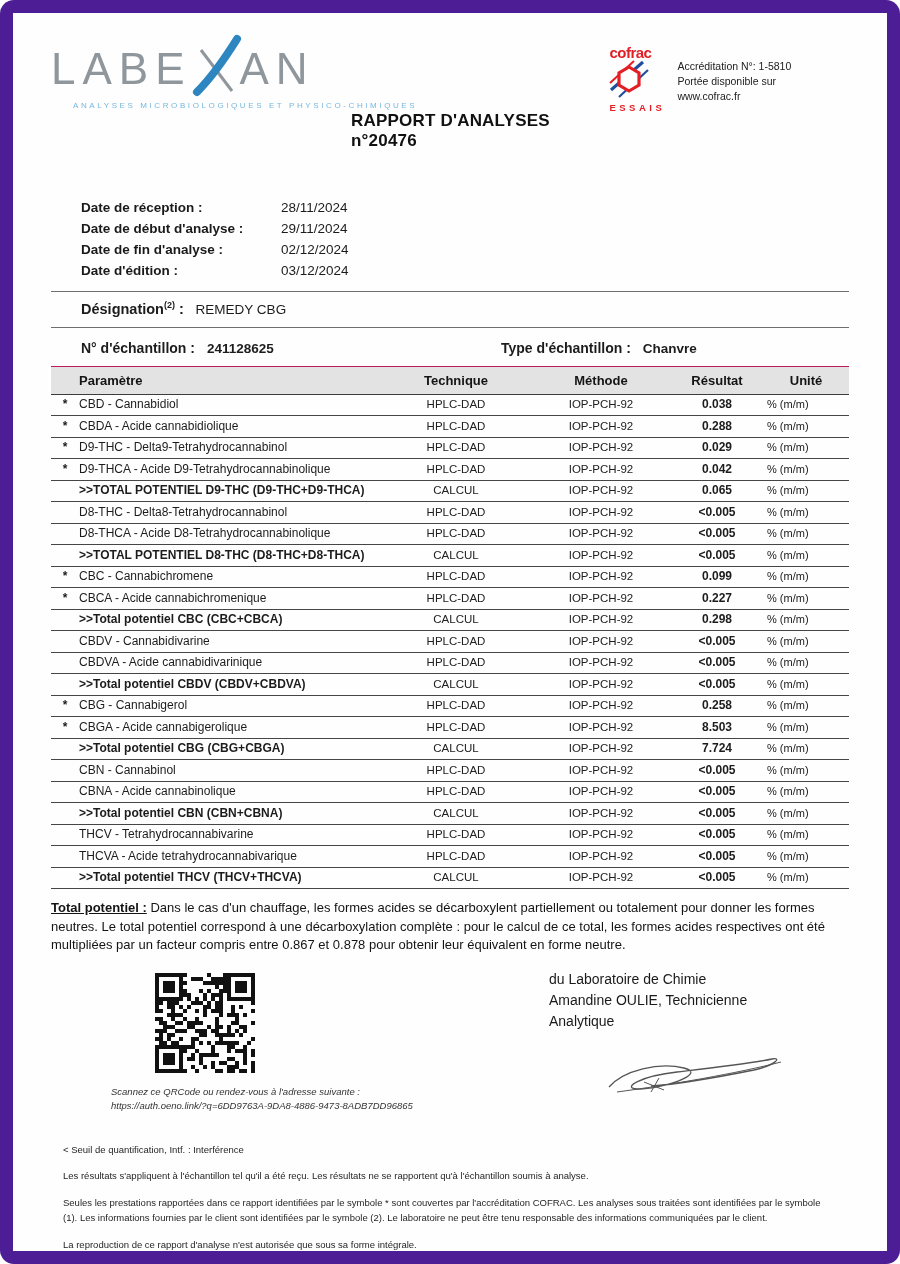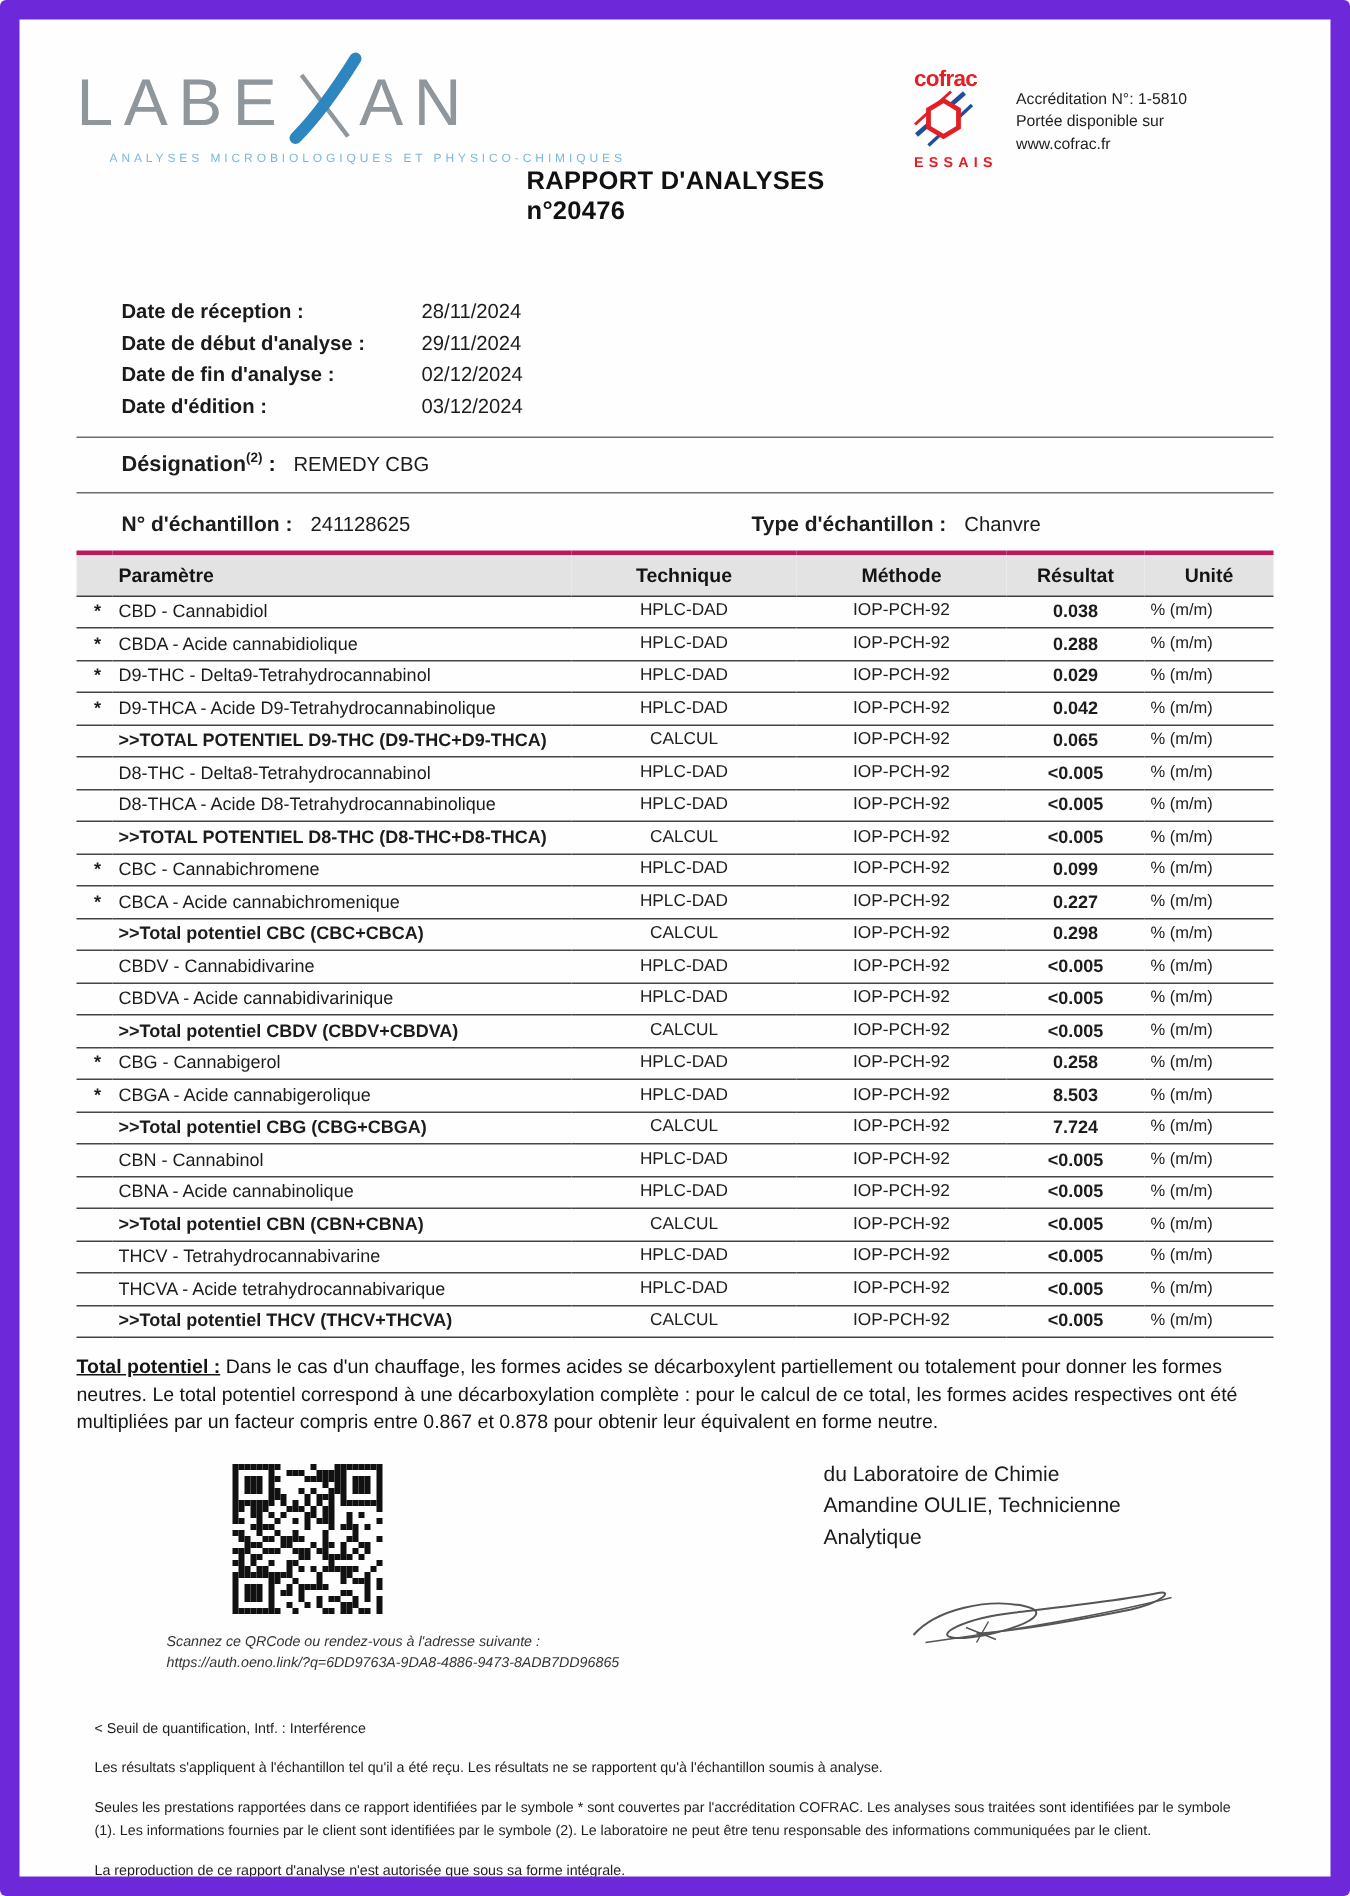--- a/index.html
+++ b/index.html
@@ -1,18 +1,18 @@
 <!DOCTYPE html>
 <html><head>
 <meta charset="utf-8">
 <style>
   html,body{margin:0;padding:0;background:#ffffff;}
   *{box-sizing:border-box;}
   body{font-family:"Liberation Sans", sans-serif;color:#1c1c1c;}
-  .frame{width:900px;height:1264px;background:#6d28d9;border-radius:4px;padding:13px;}
+  .frame{width:900px;height:1264px;background:#4c1d95;border-radius:14px;padding:13px;}
   .page{background:#fefefe;width:100%;height:100%;padding:24px 38px 14px 38px;overflow:hidden;position:relative;}
 
   
   .hdr{display:flex;align-items:flex-start;justify-content:space-between;height:118px;}
   .logo-block{width:300px;padding-top:10px;}
   .logo-line{display:flex;align-items:flex-end;color:#8f979c;font-size:44px;font-weight:300;letter-spacing:7px;line-height:1;}
   .logo-x{position:relative;width:44px;height:46px;margin:0 2px -2px 2px;overflow:visible;}
   .logo-x svg{overflow:visible;}
   .logo-tagline{color:#79b8dd;font-size:8px;letter-spacing:2.6px;margin-top:10px;margin-left:22px;white-space:nowrap;}
   .report-title{font-size:17px;font-weight:700;color:#111;margin-top:74px;letter-spacing:.2px;}
@@ -30,32 +30,32 @@
 
   .rule{border:none;border-top:1.5px solid #6e6e6e;margin:10px 0 0 0;}
 
   .designation-row{margin:8px 0 6px 30px;font-size:13.5px;}
   .designation-label{font-weight:700;font-size:14.5px;}
   .designation-sup{font-size:9px;font-weight:700;vertical-align:super;}
   .designation-value{margin-left:8px;font-weight:500;}
 
   .sample-row{display:flex;margin:12px 0 10px 30px;font-size:13.5px;}
   .sample-label{font-weight:700;font-size:14px;}
-  .sample-value{margin-left:12px;font-weight:400;}
+  .sample-value{margin-left:12px;font-weight:700;}
   .sample-left{width:420px;display:flex;align-items:baseline;}
   .sample-right{display:flex;align-items:baseline;}
 
   
   table.results{width:100%;border-collapse:collapse;font-size:12px;table-layout:fixed;}
   table.results col.g-star{width:24px;}
   table.results col.g-tech{width:150px;}
   table.results col.g-meth{width:140px;}
   table.results col.g-res{width:92px;}
   table.results col.g-unit{width:86px;}
-  thead tr{background:#e3e3e3;border-top:3px solid #be185d;border-bottom:1.5px solid #3c3c3c;}
+  thead tr{background:#e3e3e3;border-top:1px solid #be185d;border-bottom:1.5px solid #3c3c3c;}
   thead th{font-size:13px;font-weight:700;padding:6px 4px;text-align:center;color:#141414;}
   thead th.h-param{text-align:left;padding-left:28px;}
   tbody tr{border-bottom:1.4px solid #454545;}
   tbody td{padding:2.5px 4px;line-height:15.5px;}
   td.c-star{text-align:center;font-weight:700;font-size:12px;padding-right:0;}
   td.c-param{text-align:left;}
   td.c-tech,td.c-meth{text-align:center;font-size:11.5px;color:#202020;}
   td.c-res{text-align:center;font-weight:700;}
   td.c-unit{text-align:left;font-size:11px;color:#202020;}
   tr.total-row td.c-param{font-weight:700;}

